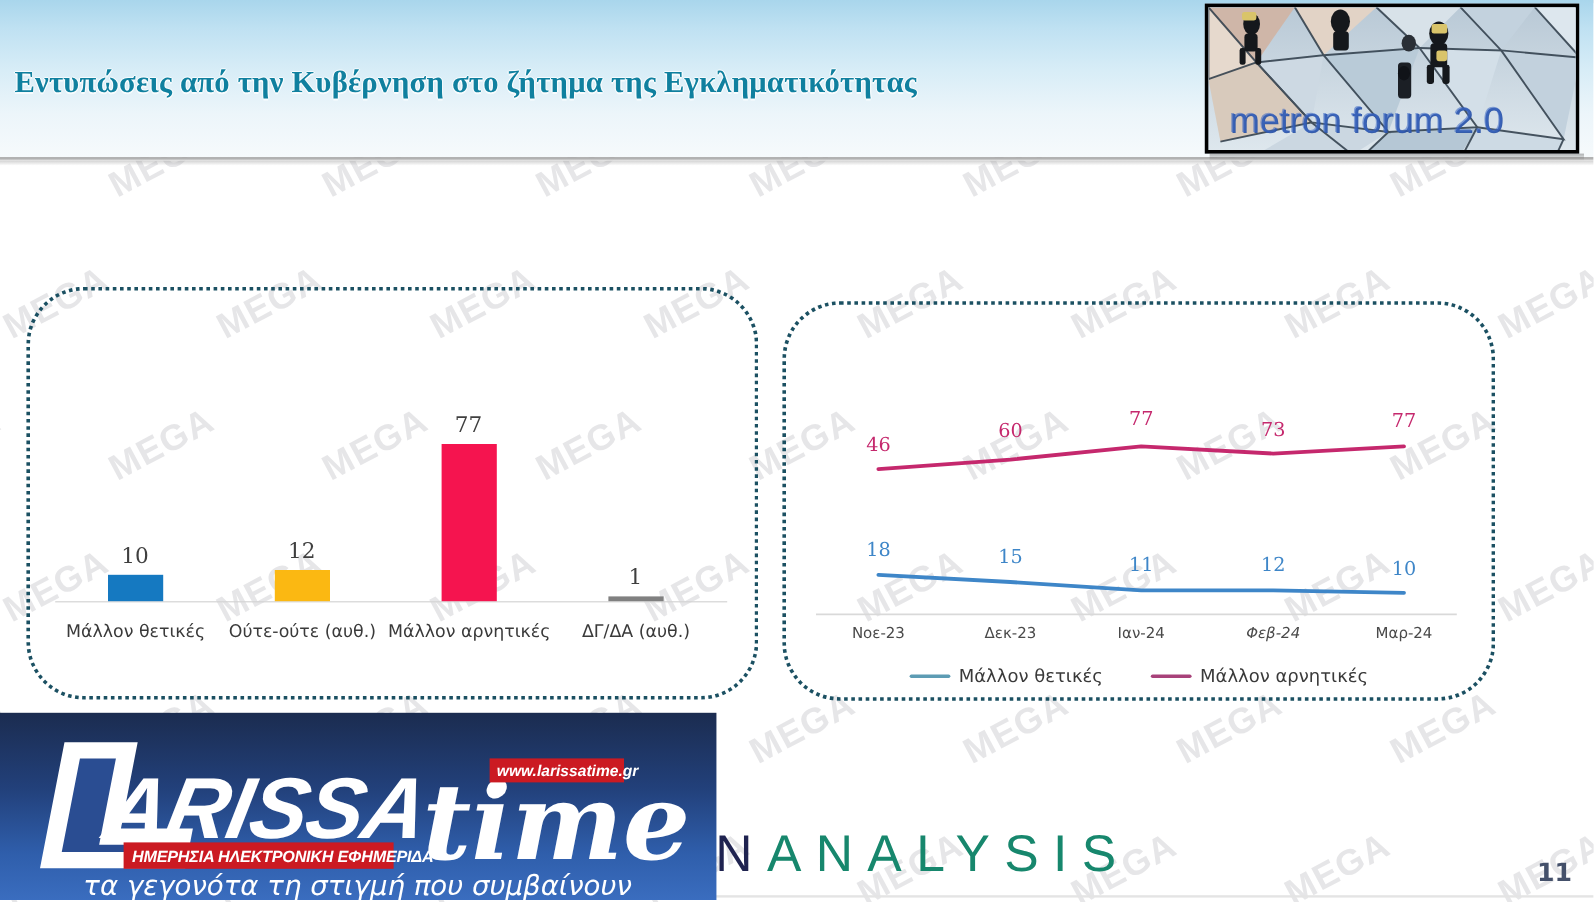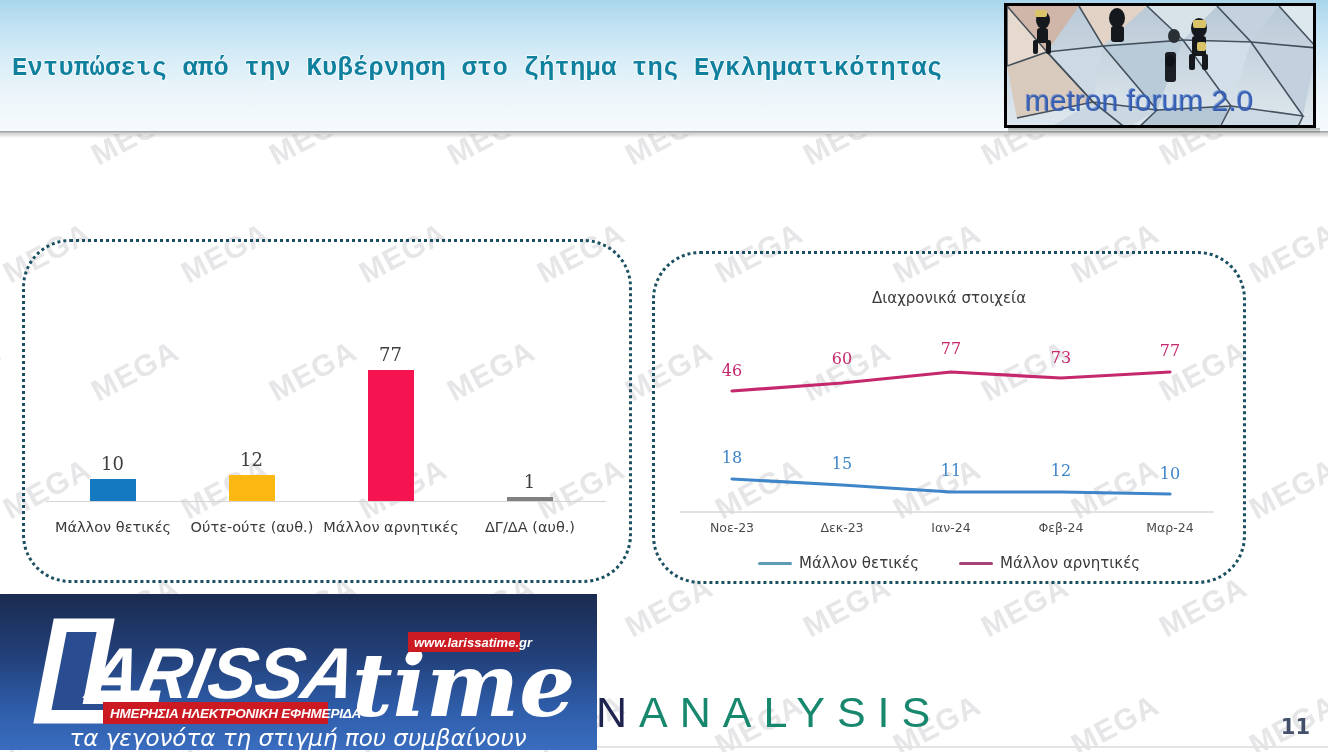--- a/index.html
+++ b/index.html
@@ -63,21 +63,21 @@
     left: 0; top: 134px;
     width: 1328px;
     height: 4px;
     background: linear-gradient(to bottom, rgba(160,160,160,.45), rgba(255,255,255,0));
     z-index: 11;
   }
   #slide-title {
     position: absolute;
     left: 12px;
     top: 54px;
-    font-family: Liberation Mono, monospace;
+    font-family: Liberation Serif, serif;
     font-size: 25.5px;
     font-weight: 700;
     color: #10809f;
     letter-spacing: .2px;
     text-shadow:
        1px 0 0 rgba(255,255,255,.75),
       -1px 0 0 rgba(255,255,255,.75),
        0 1px 0 rgba(255,255,255,.75),
        0 -1px 0 rgba(255,255,255,.75);
     white-space: nowrap;
@@ -387,21 +387,20 @@
 
   <div class="bar-label c0">Μάλλον θετικές</div>
   <div class="bar-label c1">Ούτε-ούτε (αυθ.)</div>
   <div class="bar-label c2">Μάλλον αρνητικές</div>
   <div class="bar-label c3">ΔΓ/ΔΑ (αυθ.)</div>
 </div>
 
 <div class="panel" id="panel-right"></div>
 
 <div id="line-chart">
-  <div id="line-title">Διαχρονικά στοιχεία</div>
 
   <svg id="line-svg" width="594" height="333">
 
     <line x1="28" y1="261" x2="562" y2="261" stroke="#d9d9d9" stroke-width="1.3"></line>
 
     <polyline points="80,140 190,132 299,121 409,127 518,121" fill="none" stroke="#c5286d" stroke-width="3.2" stroke-linejoin="round" stroke-linecap="round"></polyline>
 
     <polyline points="80,228 190,234 299,241 409,241 518,243" fill="none" stroke="#3e86c8" stroke-width="3.2" stroke-linejoin="round" stroke-linecap="round"></polyline>
   </svg>
 
@@ -413,21 +412,21 @@
 
   <div class="pt-label pos" style="left:60px;  top:199px;">18</div>
   <div class="pt-label pos" style="left:170px; top:205px;">15</div>
   <div class="pt-label pos" style="left:279px; top:212px;">11</div>
   <div class="pt-label pos" style="left:389px; top:212px;">12</div>
   <div class="pt-label pos" style="left:498px; top:215px;">10</div>
 
   <div class="x-tick" style="left:40px;">Νοε-23</div>
   <div class="x-tick" style="left:150px;text-align:center;">Δεκ-23</div>
   <div class="x-tick" style="left:259px;">Ιαν-24</div>
-  <div class="x-tick" style="left:369px;">Φεβ-24</div>
+  <div class="x-tick" style="left:369px;font-style:italic;">Φεβ-24</div>
   <div class="x-tick" style="left:478px;">Μαρ-24</div>
 
   <div id="legend">
     <div class="legend-item">
       <span class="legend-dash" style="background:#5d9cb4;"></span>
       <span>Μάλλον θετικές</span>
     </div>
     <div class="legend-item">
       <span class="legend-dash" style="background:#a8427a;"></span>
       <span>Μάλλον αρνητικές</span>

